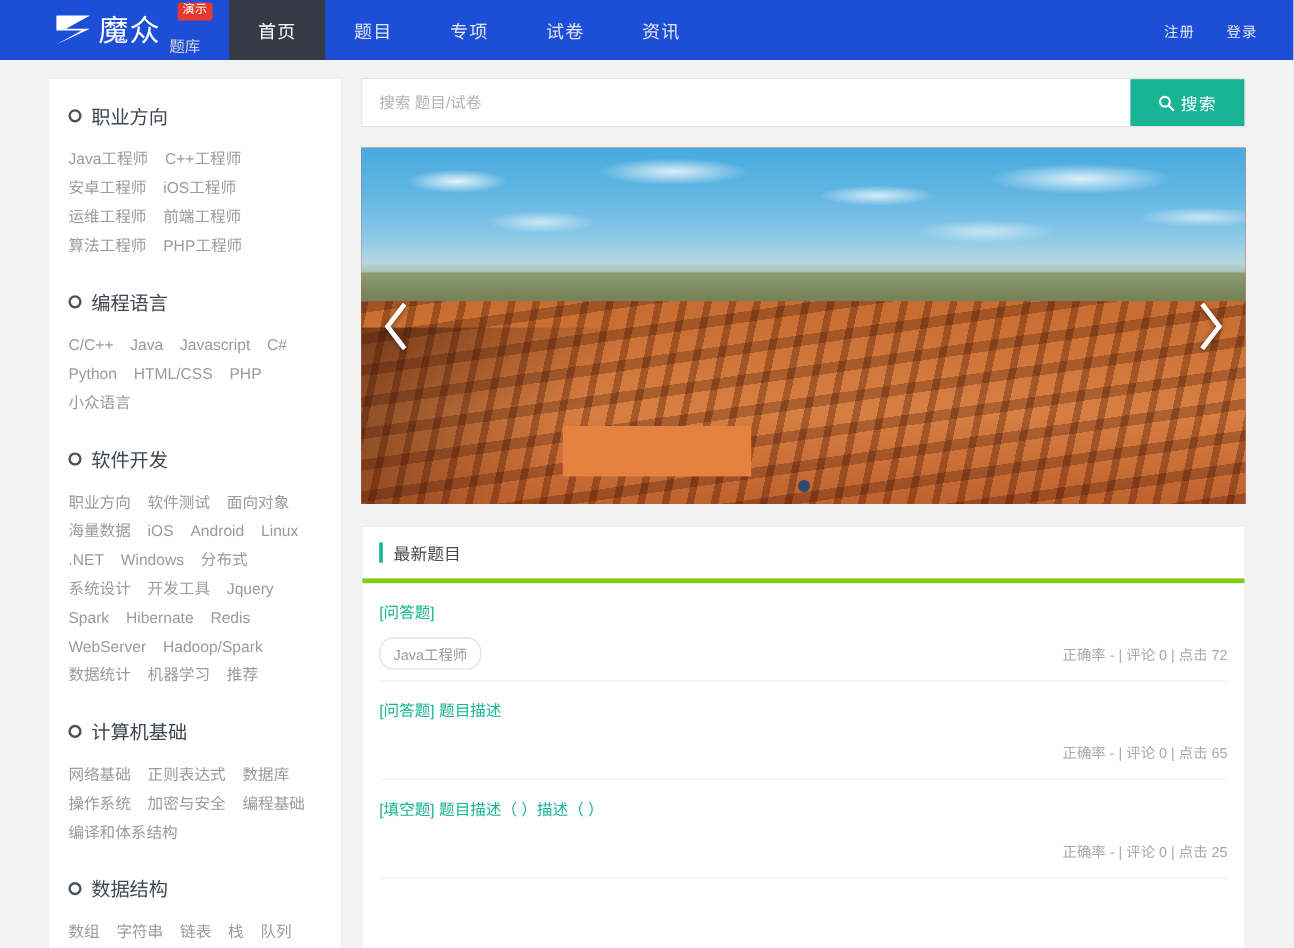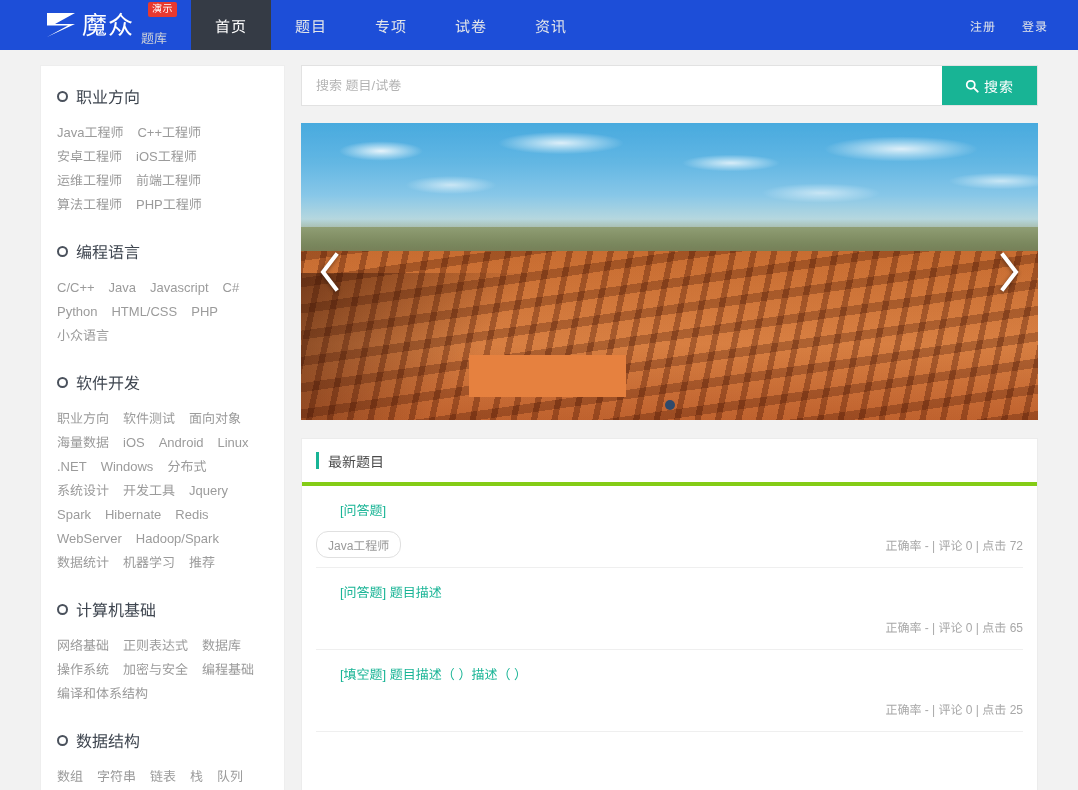--- a/index.html
+++ b/index.html
@@ -290,21 +290,21 @@
   .q-list { padding: 0 14px; }
   .q-item { padding: 15px 0 0 0; }
   .q-link {
     display: block;
     color: #18b495;
     font-size: 13px;
     text-decoration: none;
     cursor: pointer;
     line-height: 20px;
   }
-  .q-link .q-type { color: #18b495; margin-left: 24px; }
+  .q-link .q-type { color: #18b495; }
   .q-link .q-desc { color: #18b495; }
   .q-meta {
     display: flex;
     align-items: center;
     justify-content: space-between;
     min-height: 38px;
     border-bottom: 1px solid #efefef;
     margin-top: 9px;
     padding-bottom: 8px;
   }

